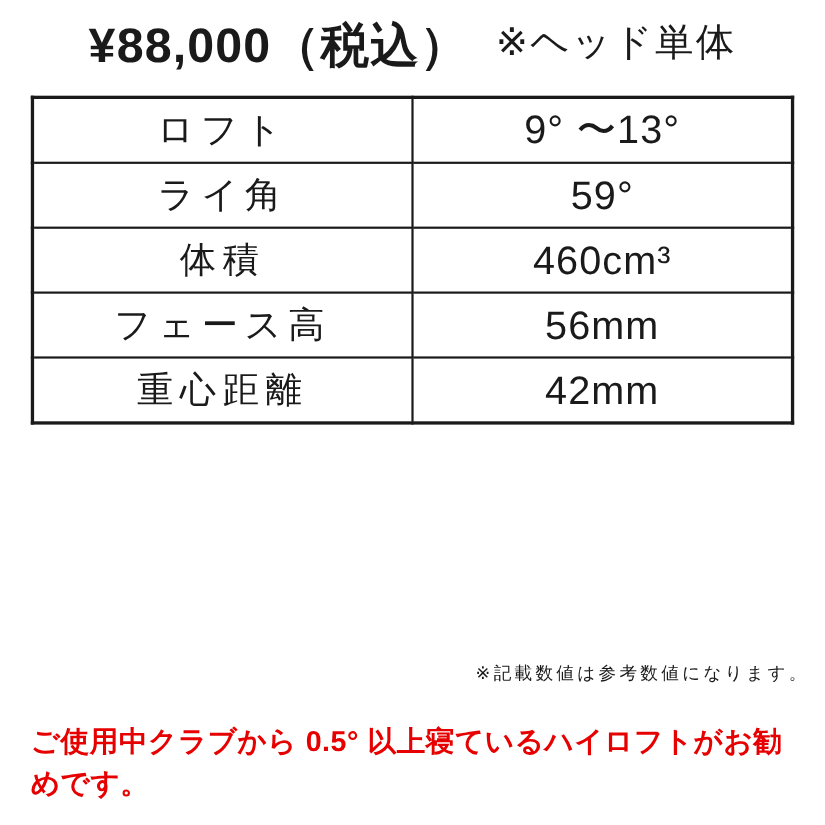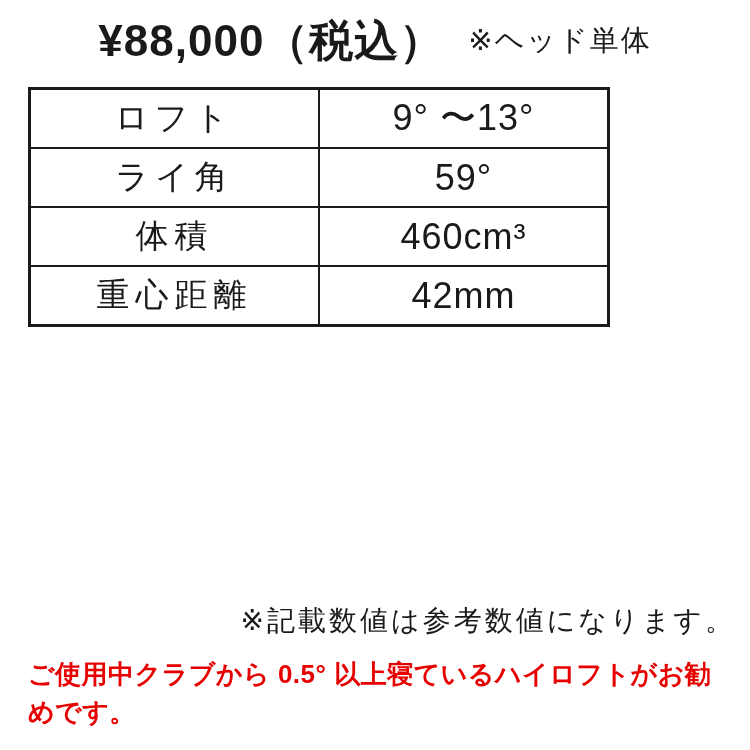--- a/index.html
+++ b/index.html
@@ -23,31 +23,31 @@
     width: 750px;
     text-align: center;
     white-space: nowrap;
   }
   .price {
     font-size: 44px;
     font-weight: 700;
     letter-spacing: 1px;
   }
   .price-note {
-    font-size: 29px;
+    font-size: 35px;
     font-weight: 400;
     letter-spacing: 2px;
     margin-left: 24px;
     vertical-align: 6px;
   }
   table.spec-table {
     position: absolute;
     top: 87px;
     left: 28px;
-    width: 582px;
+    width: 694px;
     border-collapse: collapse;
     table-layout: fixed;
     border: 3px solid #1a1a1a;
   }
   table.spec-table td {
     border: 2px solid #1a1a1a;
     height: 57px;
     text-align: center;
     vertical-align: middle;
     padding: 0;
@@ -59,21 +59,21 @@
   }
   td.spec-value {
     font-size: 36px;
     letter-spacing: 1px;
     font-weight: 400;
   }
   .footnote {
     position: absolute;
     top: 602px;
     right: 14px;
-    font-size: 28px;
+    font-size: 16px;
     letter-spacing: 3px;
     font-weight: 400;
     text-align: right;
   }
   .disclaimer {
     position: absolute;
     top: 655px;
     left: 28px;
     width: 710px;
     font-weight: 700;
@@ -100,20 +100,24 @@
       </tr>
       <tr>
         <td class="spec-label">ライ角</td>
         <td class="spec-value">59°</td>
       </tr>
       <tr>
         <td class="spec-label">体積</td>
         <td class="spec-value">460cm³</td>
       </tr>
       <tr>
+        <td class="spec-label">フェース高</td>
+        <td class="spec-value">56mm</td>
+      </tr>
+      <tr>
         <td class="spec-label">重心距離</td>
         <td class="spec-value">42mm</td>
       </tr>
     </tbody>
   </table>
 
   <div class="footnote">※記載数値は参考数値になります。</div>
 
   <div class="disclaimer" style="color: rgb(230, 0, 0);">
     <div>ご使用中クラブから 0.5° 以上寝ているハイロフトがお勧めです。</div>

